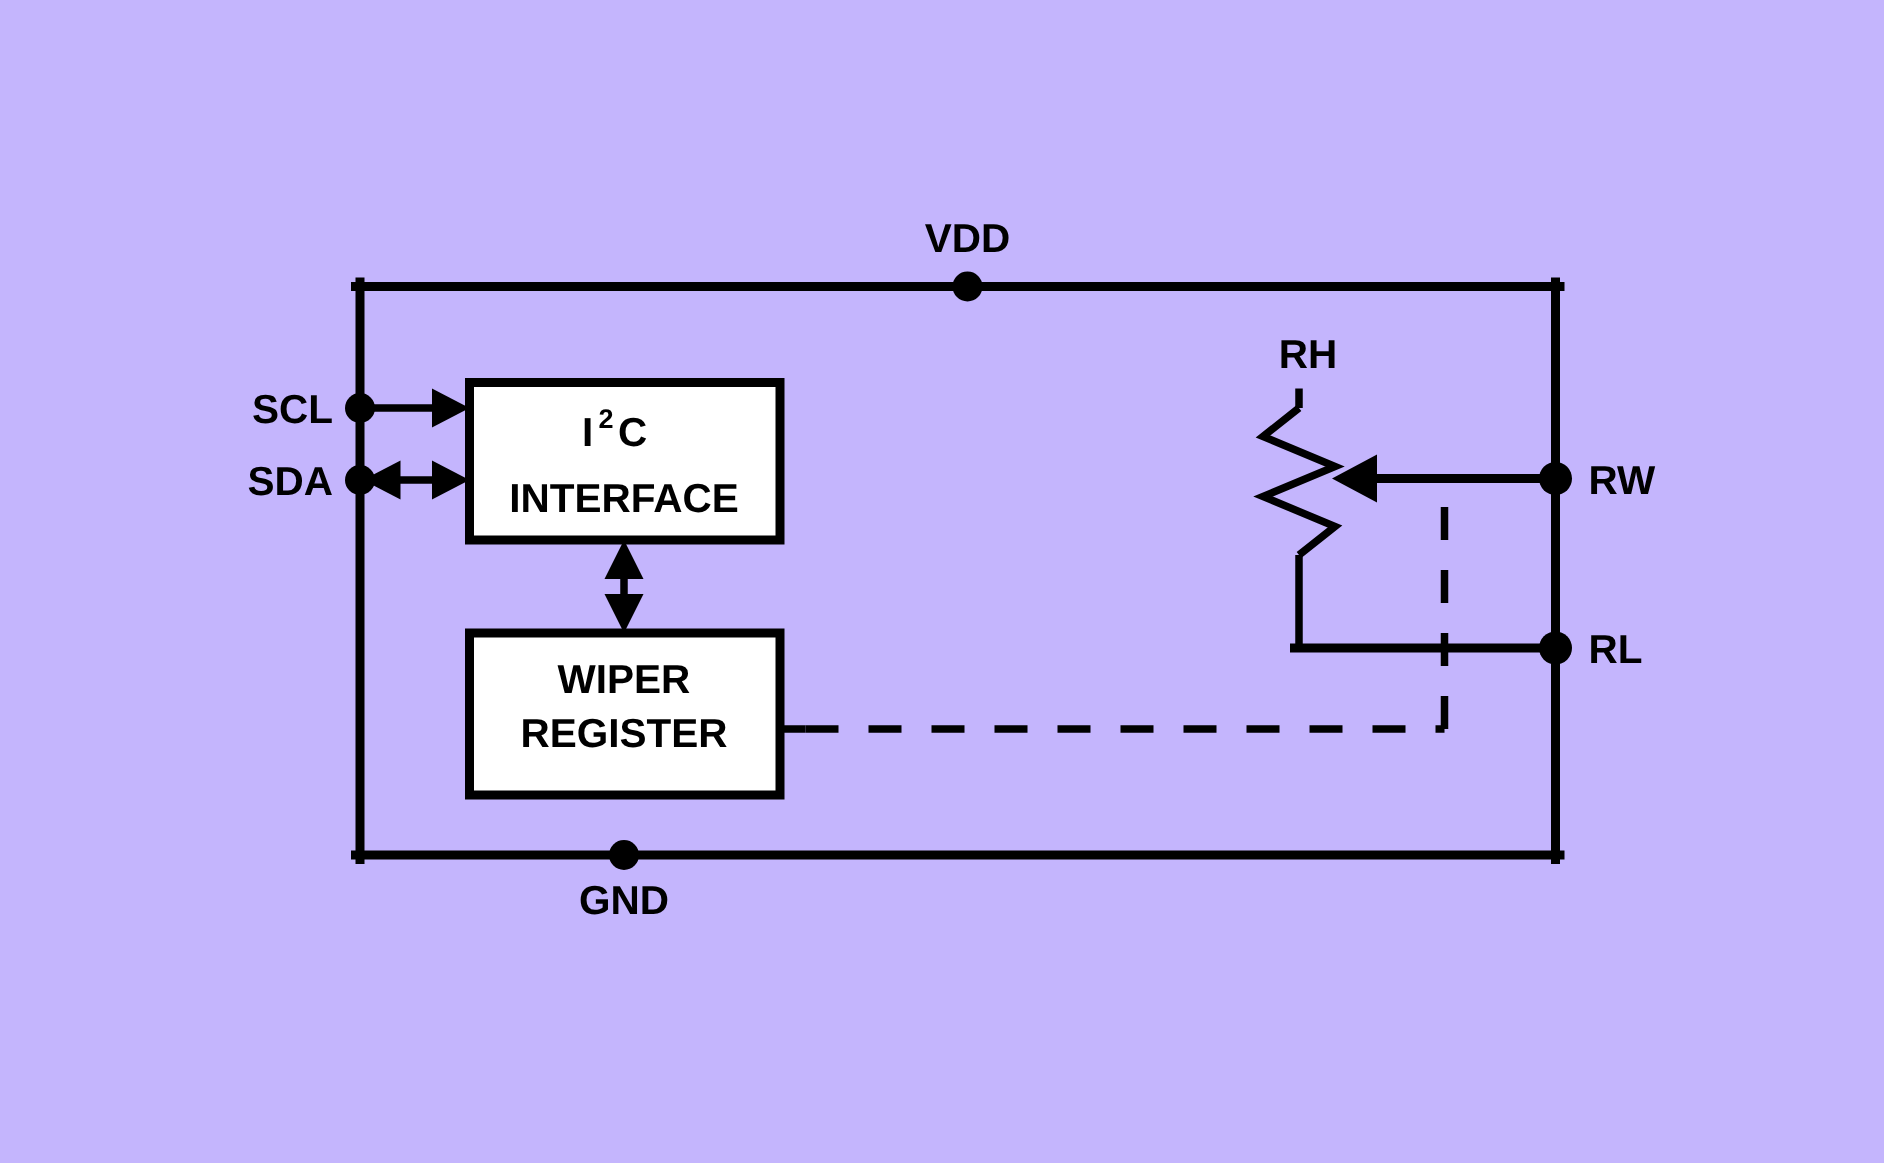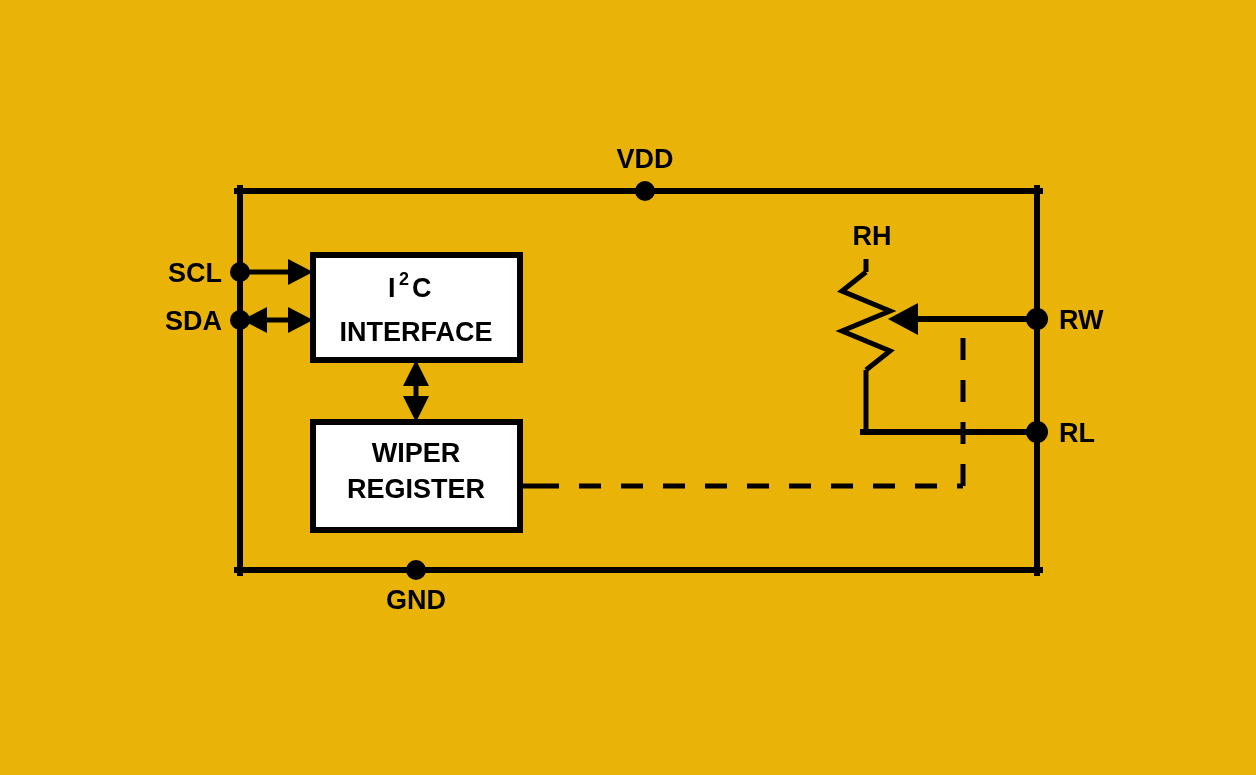--- a/index.html
+++ b/index.html
@@ -11,21 +11,21 @@
   body {
     width: 1256px;
     height: 775px;
     font-family: "Liberation Sans", sans-serif;
     overflow: hidden;
   }
   #diagram-root {
     position: relative;
     width: 1256px;
     height: 775px;
-    background: #eab308;
+    background: #c4b5fd;
   }
   svg#schematic {
     display: block;
     width: 1256px;
     height: 775px;
   }
   .wire {
     stroke: #000000;
     stroke-width: 6;
     fill: none;

